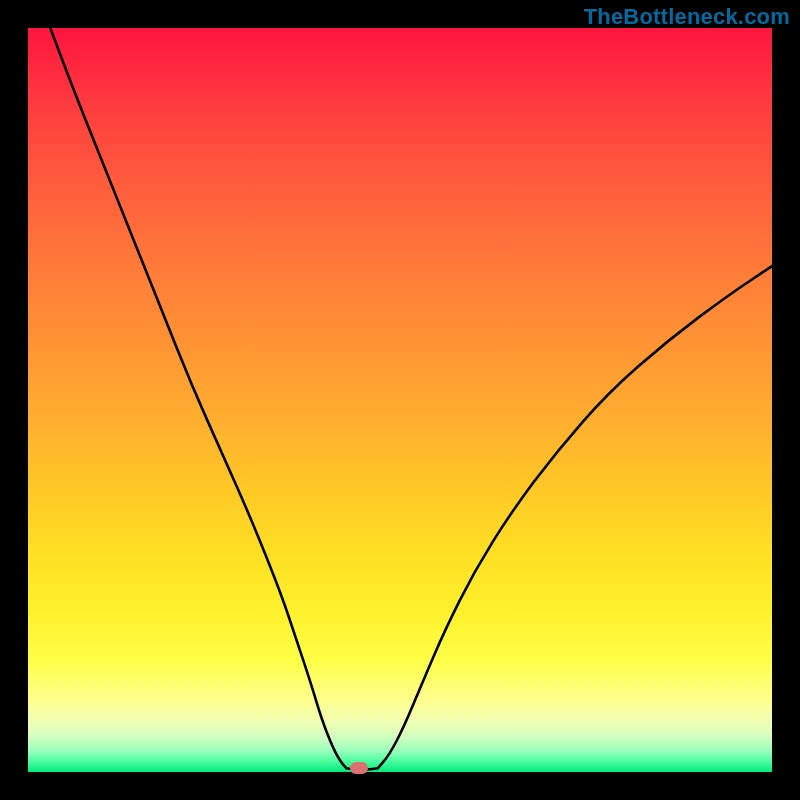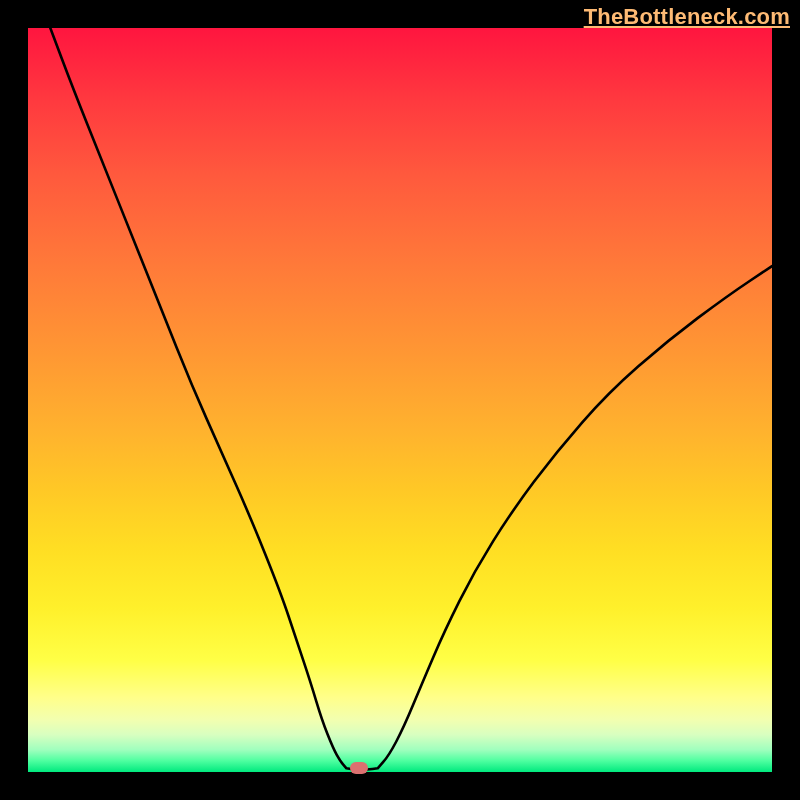--- a/index.html
+++ b/index.html
@@ -16,24 +16,23 @@
     width: 800px;
     height: 800px;
     background: #000;
   }
   .watermark {
     position: absolute;
     top: 4px;
     right: 10px;
     font-size: 22px;
     font-weight: 600;
-    color: #fdba74;
+    color: #0369a1;
     letter-spacing: 0.2px;
     z-index: 20;
-    text-decoration: underline;
   }
   .plot-area {
     position: absolute;
     left: 28px;
     top: 28px;
     width: 744px;
     height: 744px;
     background: linear-gradient(to bottom,
       #ff153f 0%,
       #ff3a3f 10%,

